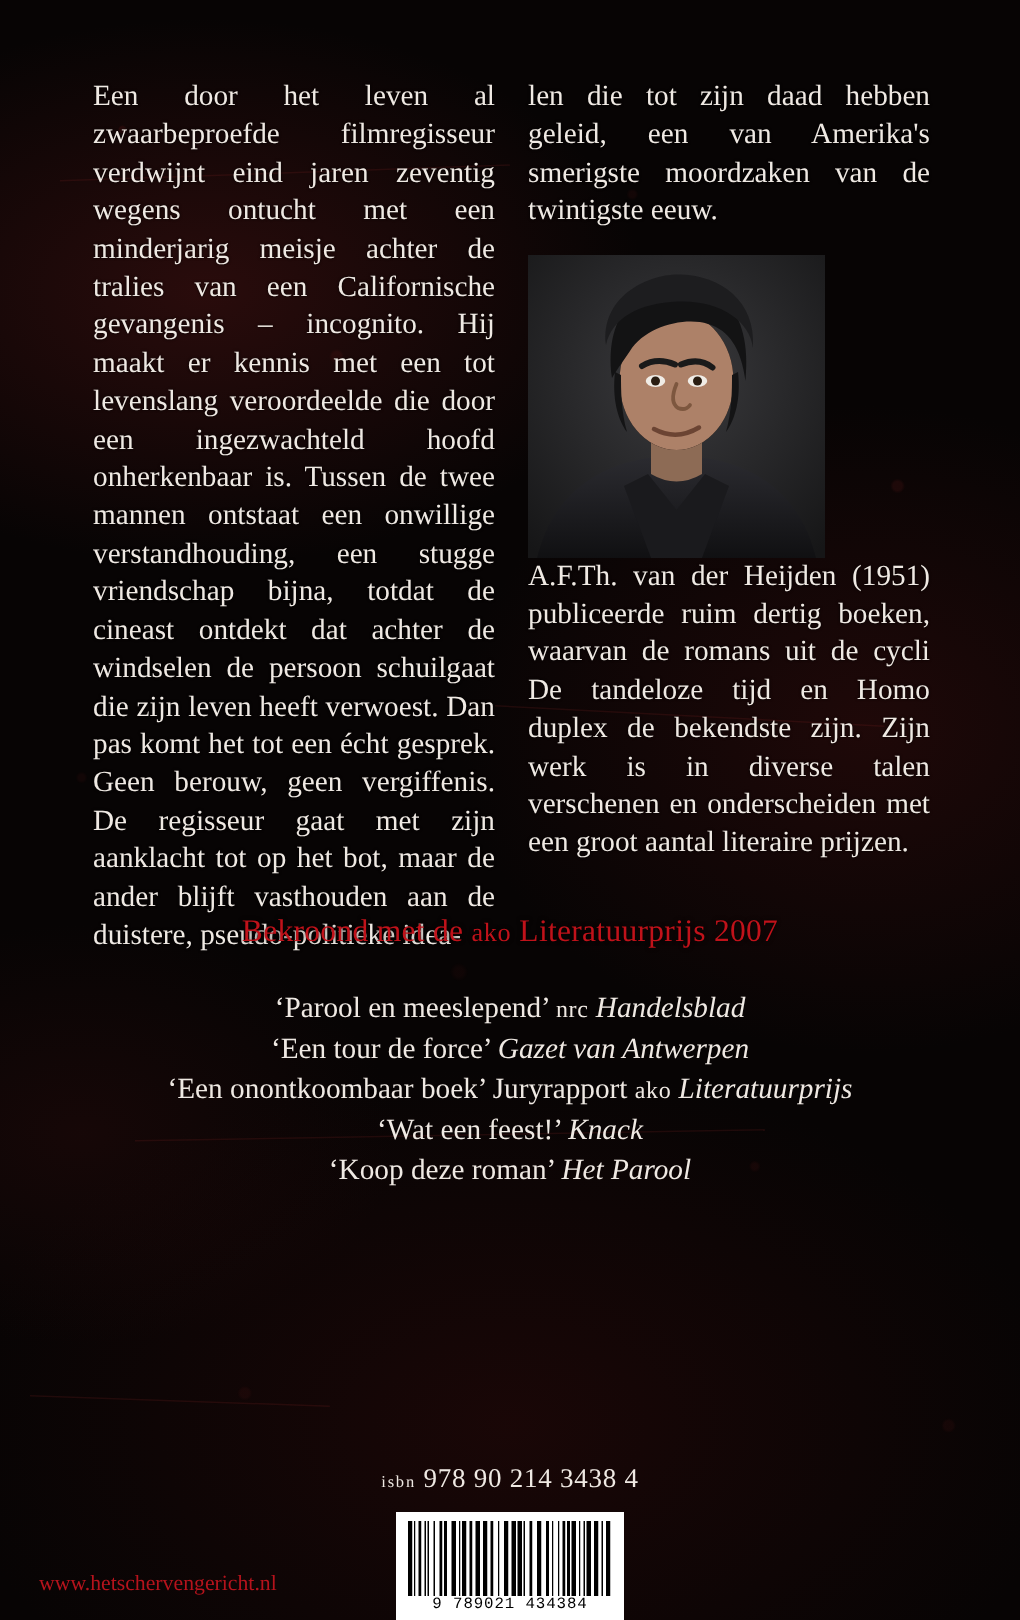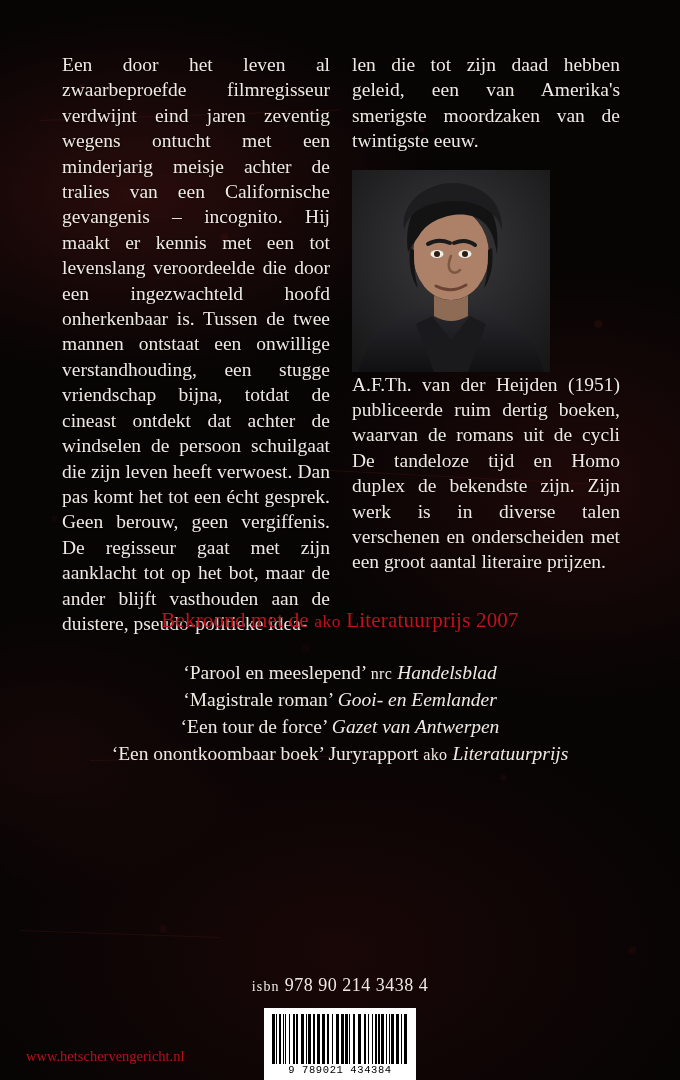--- a/index.html
+++ b/index.html
@@ -137,21 +137,21 @@
     position: absolute;
     top: 975px;
     left: 0;
     width: 680px;
     text-align: center;
     color: #efe9e3;
     font-size: 18px;
     letter-spacing: 0.5px;
   }
   .isbn-text .lbl {
-    font-size: 14px;
+    font-size: 11px;
     letter-spacing: 1.2px;
   }
 
   
   .barcode {
     position: absolute;
     left: 264px;
     top: 1008px;
     width: 152px;
     height: 72px;
@@ -259,27 +259,30 @@
 
   <div class="award">
     <span>Bekroond met de </span><span class="sc">ako</span><span> Literatuurprijs 2007</span>
   </div>
 
   <div class="quotes">
     <div class="quote">
       <span>‘Parool en meeslepend’ </span><span class="src-up">nrc</span><span class="src"> Handelsblad</span>
     </div>
     <div class="quote">
-      <span>‘Magistrale roman’ </span><span class="src-up"></span><span class="src">Gooi- en Eemlander</span>
-    </div>
-    <div class="quote">
       <span>‘Een tour de force’ </span><span class="src-up"></span><span class="src">Gazet van Antwerpen</span>
     </div>
     <div class="quote">
       <span>‘Een onontkoombaar boek’ Juryrapport </span><span class="src-up">ako</span><span class="src"> Literatuurprijs</span>
+    </div>
+    <div class="quote">
+      <span>‘Wat een feest!’ </span><span class="src-up"></span><span class="src">Knack</span>
+    </div>
+    <div class="quote">
+      <span>‘Koop deze roman’ </span><span class="src-up"></span><span class="src">Het Parool</span>
     </div>
   </div>
 
   <div class="isbn-text">
     <span class="lbl">isbn</span>
     <span>978 90 214 3438 4</span>
   </div>
 
   <div class="barcode">
     <div class="bars" id="bars">

